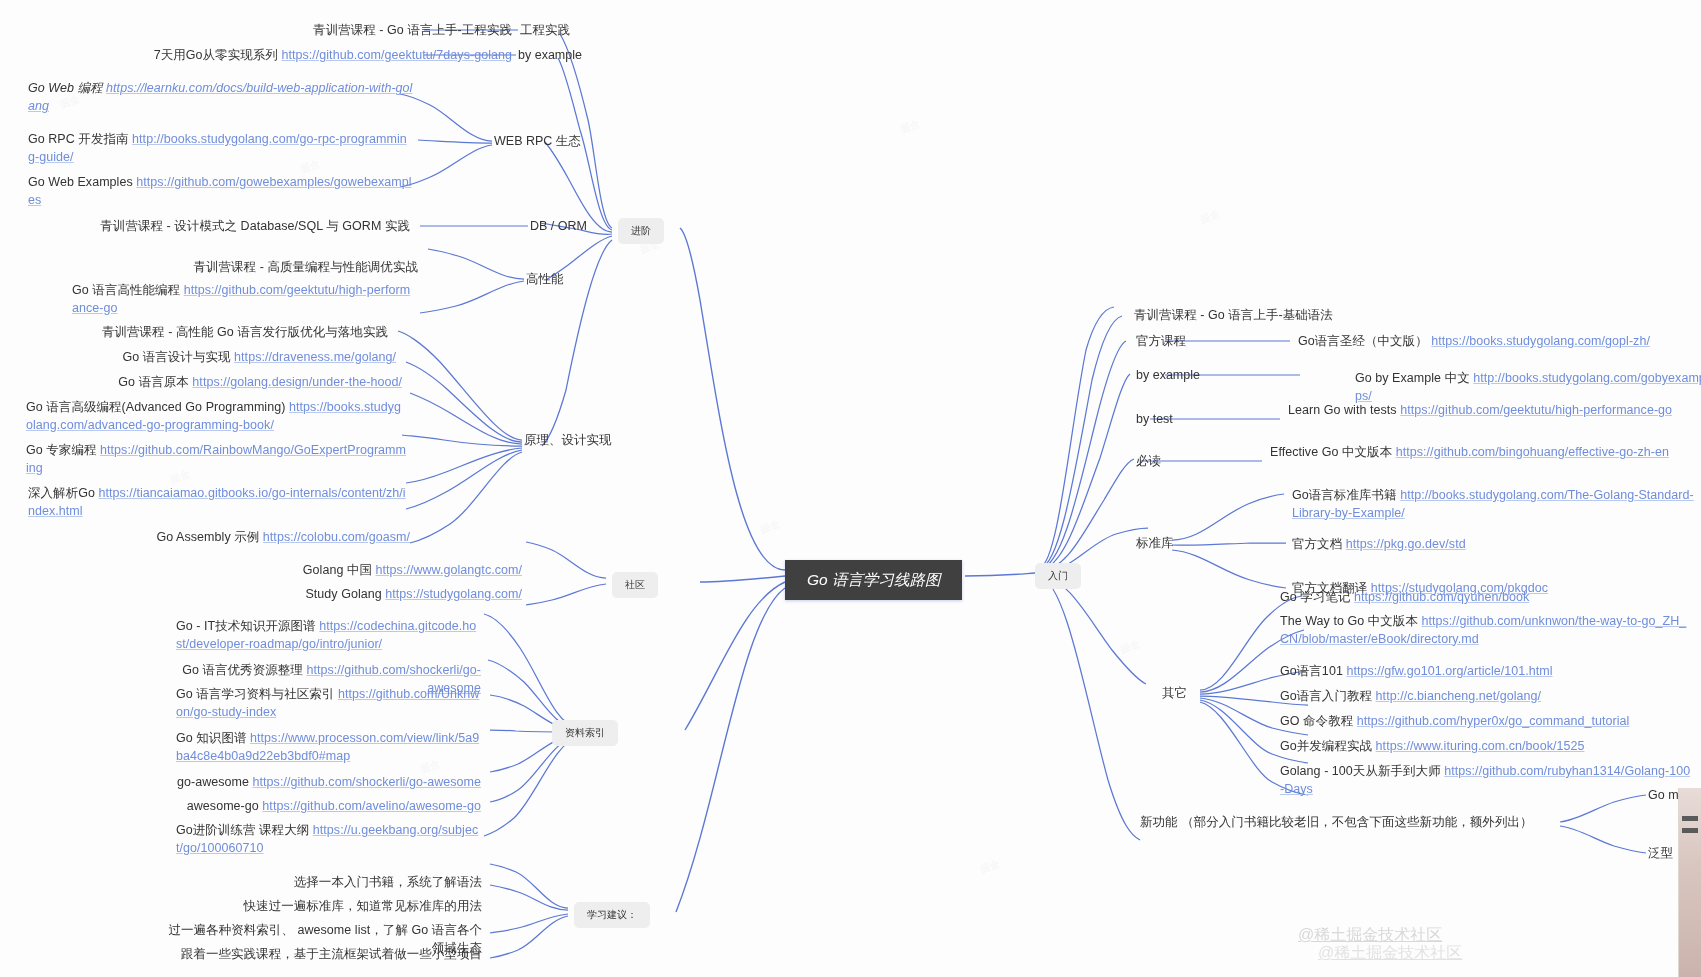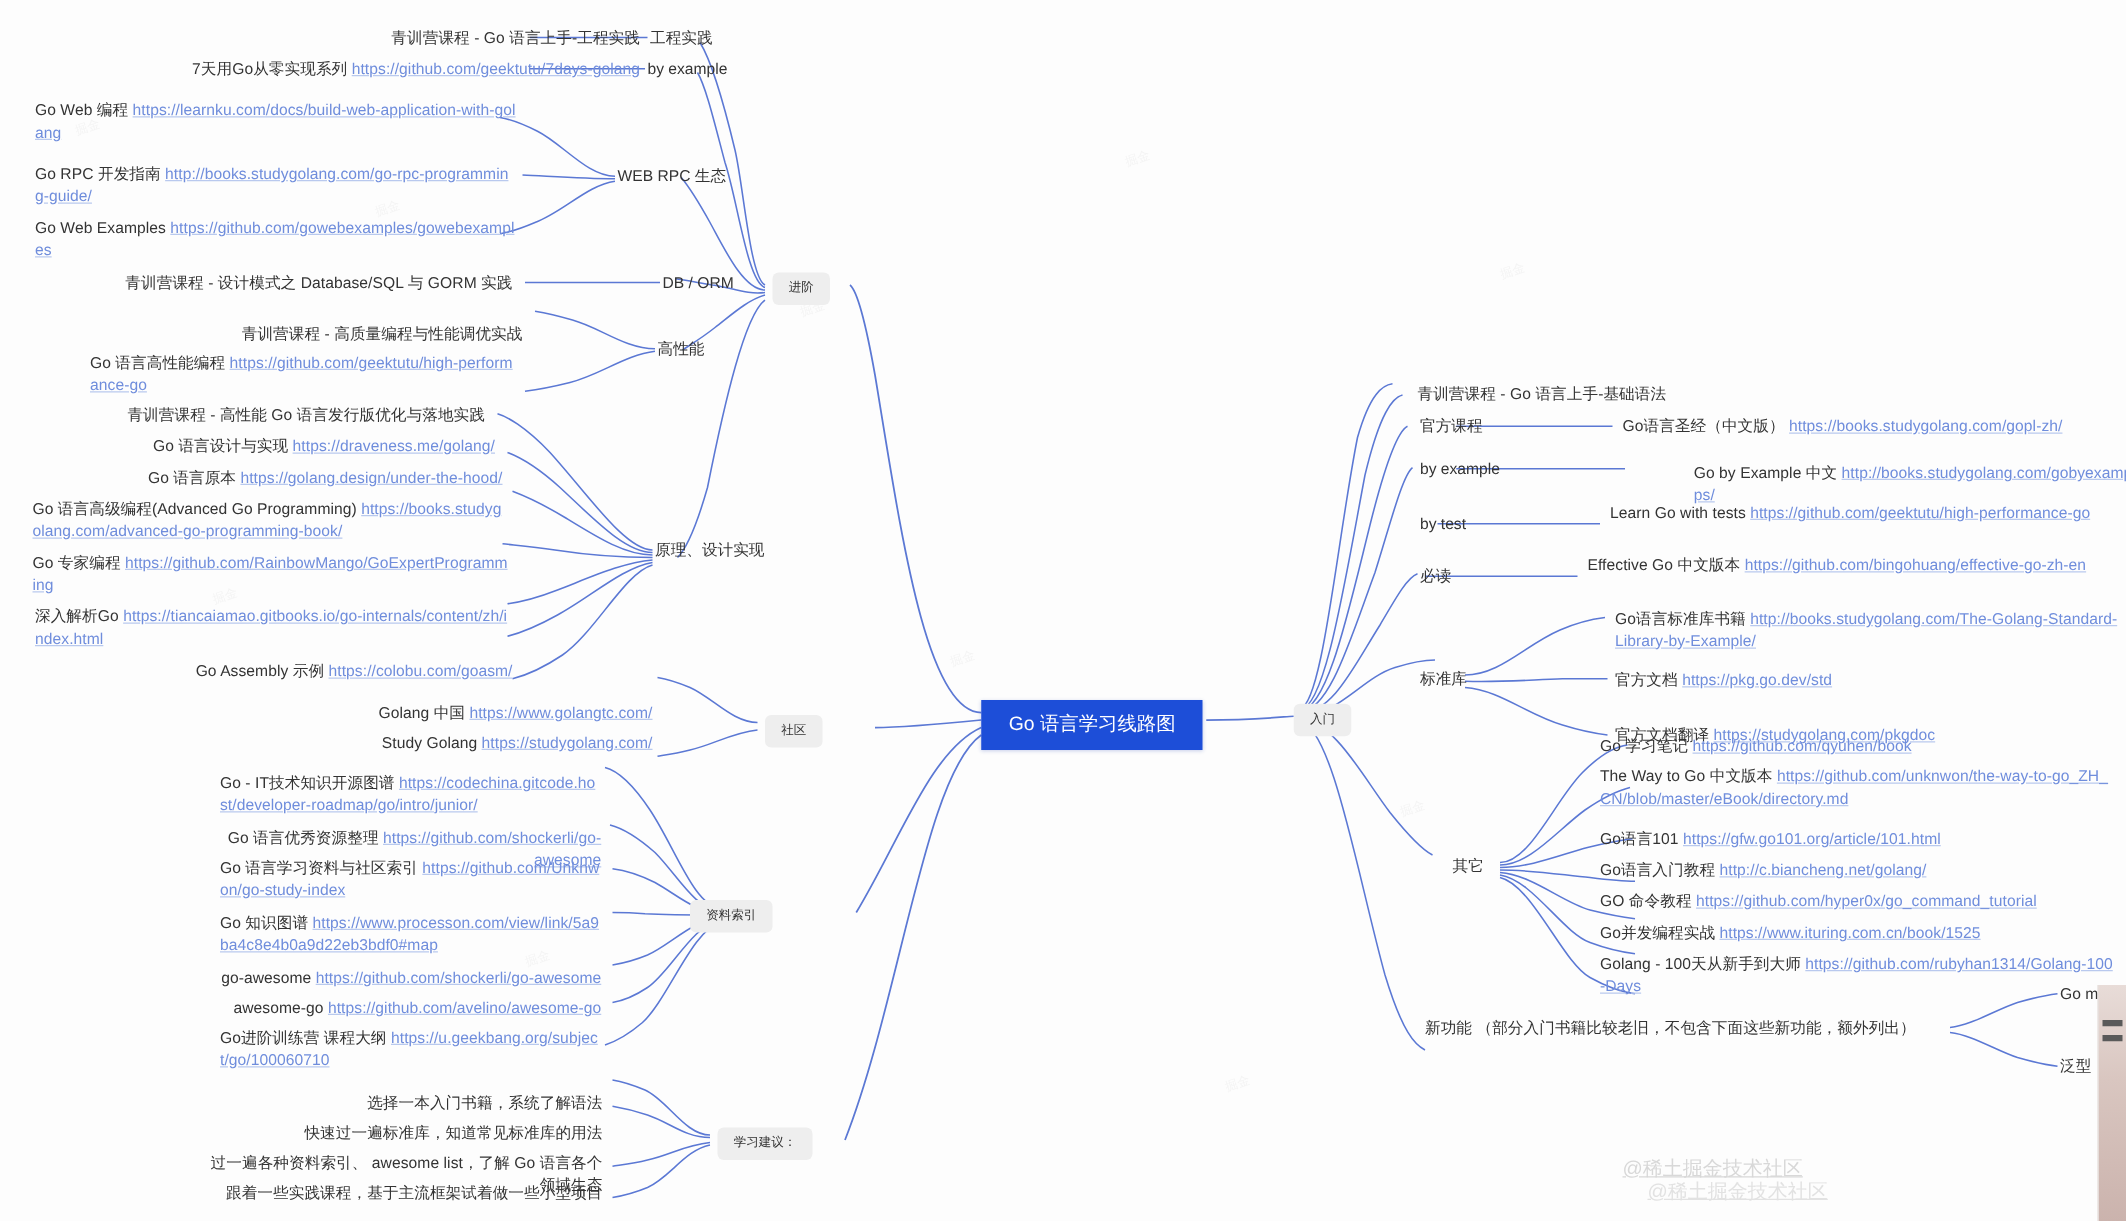--- a/index.html
+++ b/index.html
@@ -56,28 +56,29 @@
   .sublabel {
     position: absolute;
     font-size: 12.5px;
     line-height: 16px;
     color: #333333;
     white-space: nowrap;
   }
   
   .root {
     position: absolute;
-    background: #1d4ed8;
+    background: #404040;
     color: #ffffff;
     border-radius: 0;
     padding: 10px 22px;
     font-size: 15.5px;
     line-height: 20px;
     white-space: nowrap;
     box-shadow: 0 1px 3px rgba(40,70,180,0.25);
+    font-style: italic;
   }
   .watermark {
     position: absolute;
     color: #d8d8d8;
     font-size: 16px;
     white-space: nowrap;
     user-select: none;
     text-decoration: underline;
   }
   .watermark.w2 {
@@ -224,21 +225,21 @@
   <div class="sublabel" style="left:524px; top:432px;">原理、设计实现</div>
 
   <div class="leaf ralign" style="left:120px; top:22px; width:392px;">
     <span>青训营课程 - Go 语言上手-工程实践</span>
   </div>
 
   <div class="leaf ralign" style="left:40px; top:47px; width:472px;">
     <span>7天用Go从零实现系列 </span><span class="lk">https://github.com/geektutu/7days-golang</span>
   </div>
 
-  <div class="leaf wrap" style="left:28px; top:80px; width:385px;">
+  <div class="leaf wrap" style="left:28px; top:80px; width:385px;font-style:italic;">
     <span>Go Web 编程 </span><span class="lk">https://learnku.com/docs/build-web-application-with-golang</span>
   </div>
   <div class="leaf wrap" style="left:28px; top:131px; width:385px;">
     <span>Go RPC 开发指南 </span><span class="lk">http://books.studygolang.com/go-rpc-programming-guide/</span>
   </div>
   <div class="leaf wrap" style="left:28px; top:174px; width:385px;">
     <span>Go Web Examples </span><span class="lk">https://github.com/gowebexamples/gowebexamples</span>
   </div>
 
   <div class="leaf ralign" style="left:60px; top:218px; width:350px;">

